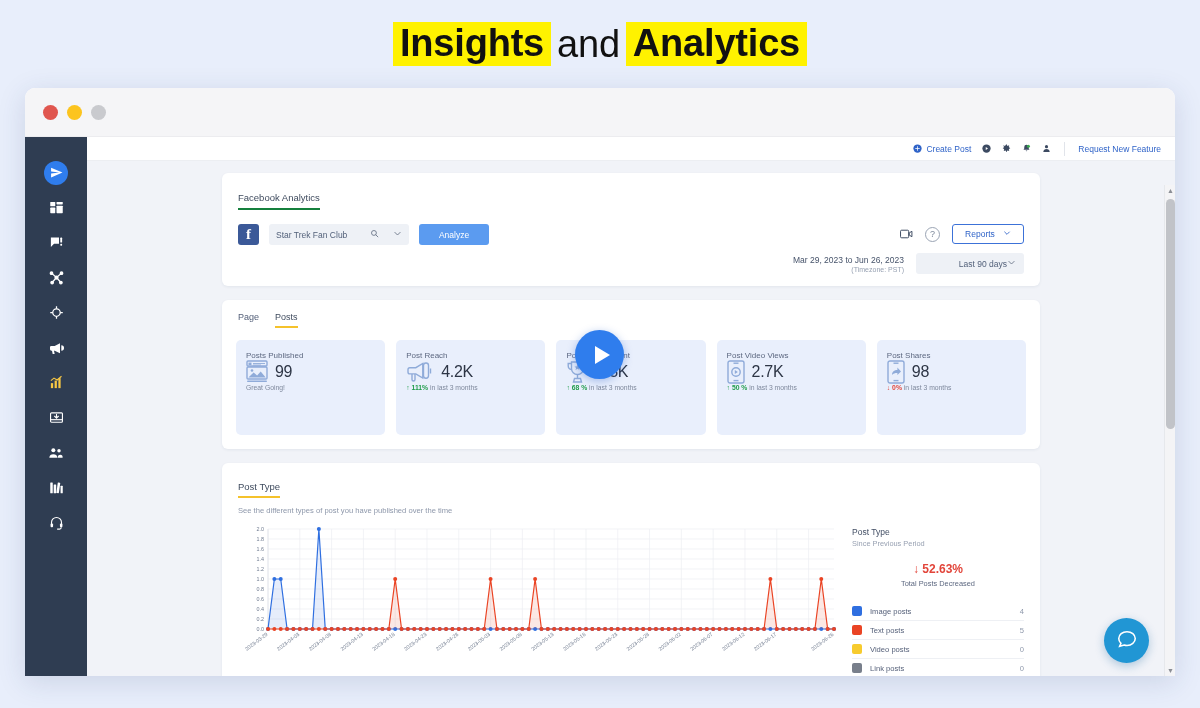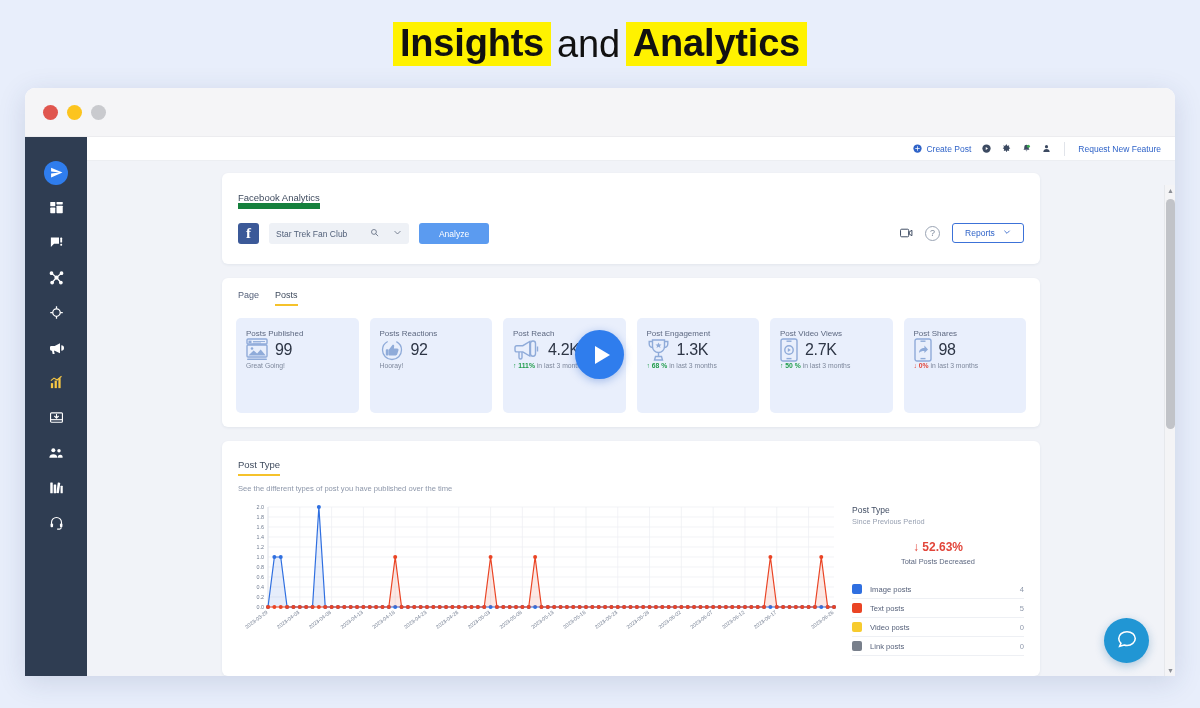--- a/index.html
+++ b/index.html
@@ -132,21 +132,22 @@
     box-shadow: 0 1px 3px rgba(30,50,90,0.07);
     margin: 0 auto 14px auto;
     width: 818px;
   }
   .card.head { padding: 14px 16px 12px 16px; }
 
   .tabtitle {
     font-size: 9.5px;
     color: #3f4b5e;
     display: inline-block;
-    border-bottom: 6px solid #15803d;
+    padding-bottom: 5px;
+    border-bottom: 2px solid #15803d;
   }
 
   .headrow {
     display: flex; align-items: flex-start; justify-content: space-between;
     margin-top: 14px;
   }
   .pickers { display: flex; align-items: center; gap: 10px; }
   .fb-ic {
     width: 21px; height: 21px; border-radius: 3px;
     background: #3b5998; color: #fff;
@@ -514,20 +515,34 @@
                   <span class="circ-q">?</span>
                   <span class="btn-reports">
                     <span>Reports</span>
                     <span>
                       <svg width="8" height="8" viewBox="0 0 24 24" fill="none" stroke="#2f63c8" stroke-width="2.6">
                           <path d="M5 9l7 7 7-7" stroke-linecap="round"></path>
                         </svg>
                     </span>
                   </span>
                 </div>
+                <div class="daterow">
+                  <div class="dates">
+                    <div class="d1">Mar 29, 2023 to Jun 26, 2023</div>
+                    <div class="d2">(Timezone: PST)</div>
+                  </div>
+                  <div class="sel90">
+                    <span class="lbl">Last 90 days</span>
+                    <span>
+                      <svg width="9" height="9" viewBox="0 0 24 24" fill="none" stroke="#6b7689" stroke-width="2.4">
+                          <path d="M5 9l7 7 7-7" stroke-linecap="round"></path>
+                        </svg>
+                    </span>
+                  </div>
+                </div>
               </div>
             </div>
           </div>
 
           <div class="card stats">
             <div class="subtabs">
               <span class="subtab">Page</span>
               <span class="subtab active">Posts</span>
             </div>
             <div class="kpis">
@@ -547,36 +562,20 @@
                         <rect x="1" y="20.5" width="20" height="1.6" rx="0.8" fill="#8fabd9" stroke="none"></rect>
                       </svg>
                   </span>
                   <span class="kpi-val">99</span>
                 </div>
                 <div class="kpi-foot">
                   <span class="note">Great Going!</span>
                 </div>
               </div>
 
-              <div class="kpi">
-                <div class="kpi-title">Posts Reactions</div>
-                <div class="kpi-mid">
-                  <span class="kpi-icon">
-                    <svg width="24" height="24" viewBox="0 0 24 24" fill="none" stroke="#8fabd9" stroke-width="1.3">
-                        <circle cx="12" cy="12" r="9.5" stroke-dasharray="40 9"></circle>
-                        <path d="M9 11.5l3.2-4.2c.7-.9 2.1-.3 2 .8l-.3 2.4h3.2c1 0 1.7.9 1.4 1.8l-1.3 4c-.2.7-.8 1.1-1.5 1.1H9z" fill="#8fabd9" stroke="none"></path>
-                        <rect x="5.8" y="11.2" width="2.9" height="6.3" rx="0.9" fill="#8fabd9" stroke="none"></rect>
-                      </svg>
-                  </span>
-                  <span class="kpi-val">92</span>
-                </div>
-                <div class="kpi-foot">
-                  <span class="note">Hooray!</span>
-                </div>
-              </div>
 
               <div class="kpi">
                 <div class="kpi-title">Post Reach</div>
                 <div class="kpi-mid">
                   <span class="kpi-icon">
                     <svg width="28" height="24" viewBox="0 0 28 24" fill="none" stroke="#8fabd9" stroke-width="1.4">
                         <path d="M2 9.5c0-1 .8-1.8 1.8-1.8h6l7-4.2v14.6l-7-4.2h-6C2.8 13.9 2 13.1 2 12V9.5z"></path>
                         <rect x="17.5" y="3" width="5" height="15.2" rx="2.4"></rect>
                         <path d="M6 14v5.5c0 .8.7 1.5 1.5 1.5S9 20.3 9 19.5V14"></path>
                         <path d="M24.5 8.5v5"></path>

